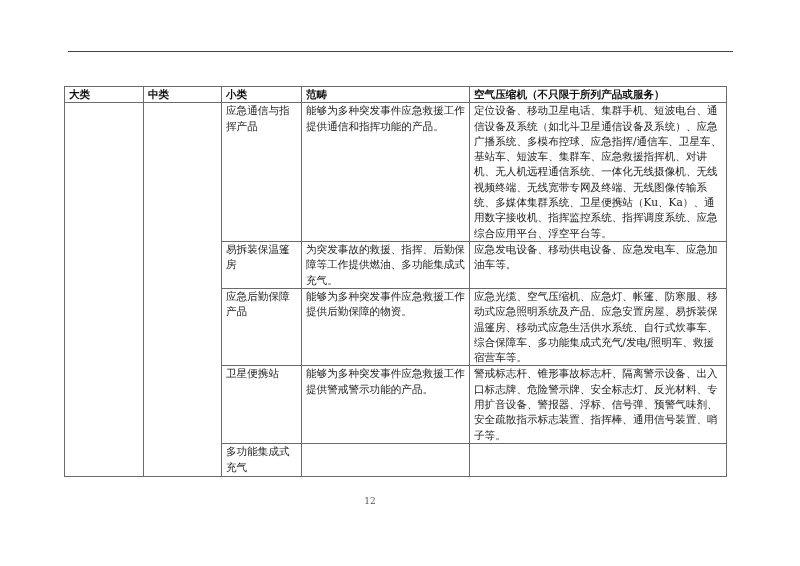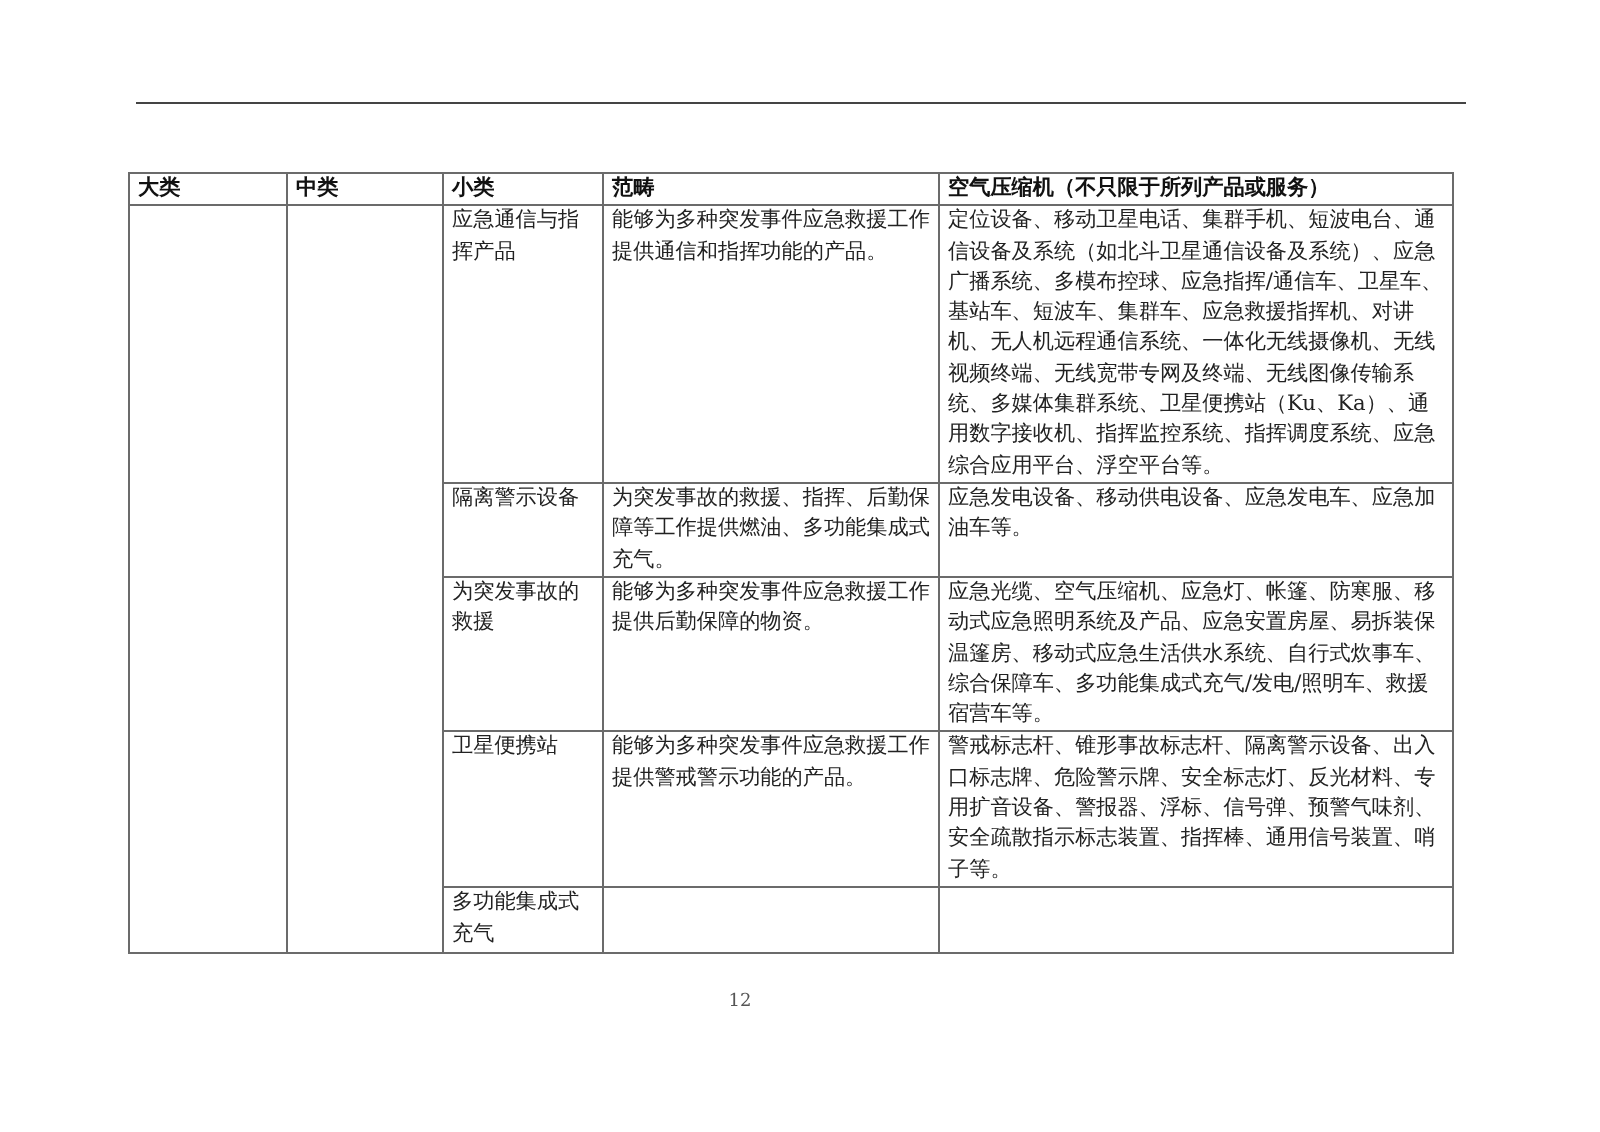--- a/index.html
+++ b/index.html
@@ -60,26 +60,26 @@
     <th>空气压缩机（不只限于所列产品或服务）</th>
   </tr>
   <tr style="height:134px">
     <td rowspan="5"></td>
     <td rowspan="5"></td>
     <td class="justify">应急通信与指挥产品</td>
     <td class="justify">能够为多种突发事件应急救援工作提供通信和指挥功能的产品。</td>
     <td class="justify">定位设备、移动卫星电话、集群手机、短波电台、通信设备及系统（如北斗卫星通信设备及系统）、应急广播系统、多模布控球、应急指挥/通信车、卫星车、基站车、短波车、集群车、应急救援指挥机、对讲机、无人机远程通信系统、一体化无线摄像机、无线视频终端、无线宽带专网及终端、无线图像传输系统、多媒体集群系统、卫星便携站（Ku、Ka）、通用数字接收机、指挥监控系统、指挥调度系统、应急综合应用平台、浮空平台等。</td>
   </tr>
   <tr style="height:47px">
-    <td class="justify">隔离警示设备</td>
+    <td class="justify">易拆装保温篷房</td>
     <td class="justify">为突发事故的救援、指挥、后勤保障等工作提供燃油、多功能集成式充气。</td>
     <td class="justify">应急发电设备、移动供电设备、应急发电车、应急加油车等。</td>
   </tr>
   <tr style="height:73px">
-    <td class="justify">为突发事故的救援</td>
+    <td class="justify">应急后勤保障产品</td>
     <td class="justify">能够为多种突发事件应急救援工作提供后勤保障的物资。</td>
     <td class="justify">应急光缆、空气压缩机、应急灯、帐篷、防寒服、移动式应急照明系统及产品、应急安置房屋、易拆装保温篷房、移动式应急生活供水系统、自行式炊事车、综合保障车、多功能集成式充气/发电/照明车、救援宿营车等。</td>
   </tr>
   <tr style="height:78px">
     <td class="justify">卫星便携站</td>
     <td class="justify">能够为多种突发事件应急救援工作提供警戒警示功能的产品。</td>
     <td class="justify">警戒标志杆、锥形事故标志杆、隔离警示设备、出入口标志牌、危险警示牌、安全标志灯、反光材料、专用扩音设备、警报器、浮标、信号弹、预警气味剂、安全疏散指示标志装置、指挥棒、通用信号装置、哨子等。</td>
   </tr>
   <tr style="height:33px">
     <td class="justify">多功能集成式充气</td>

